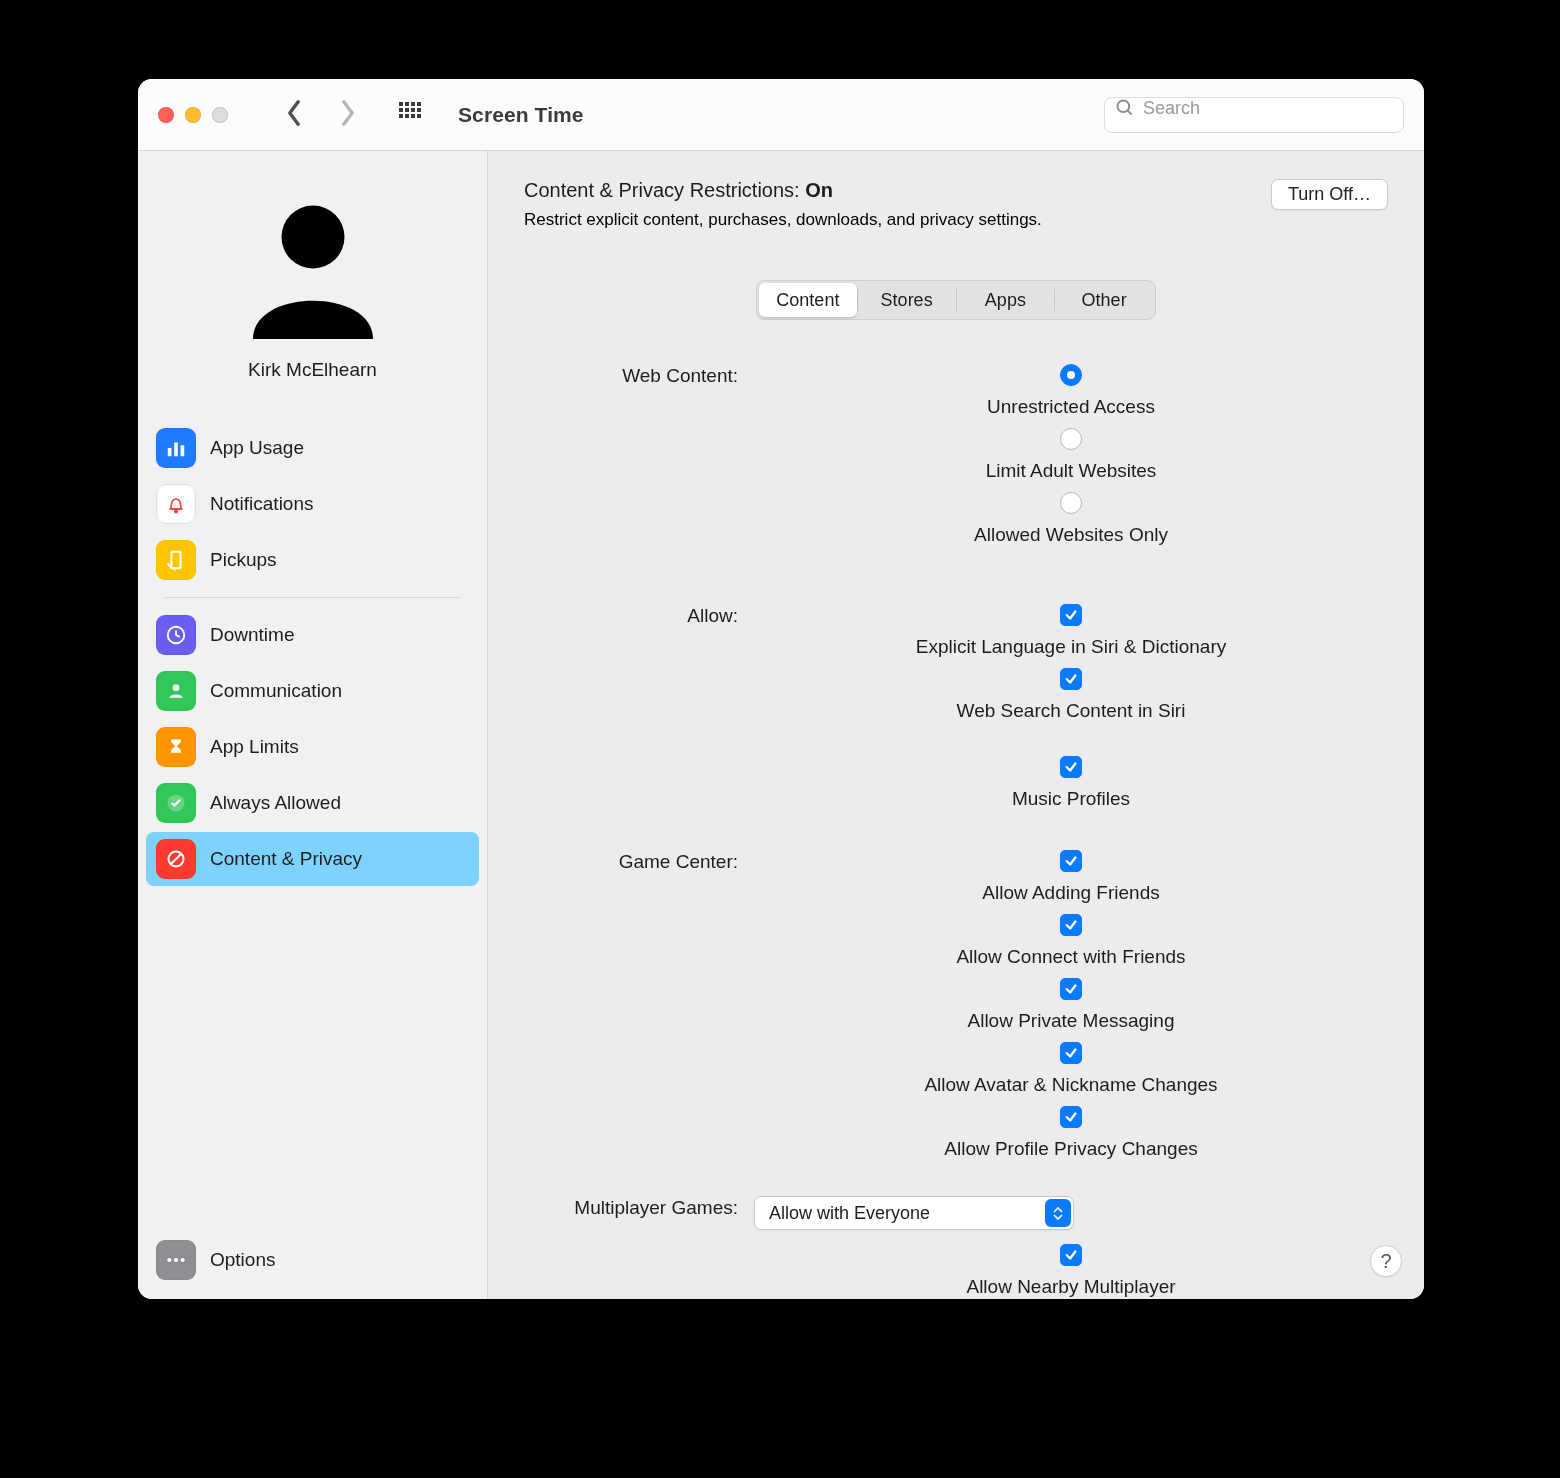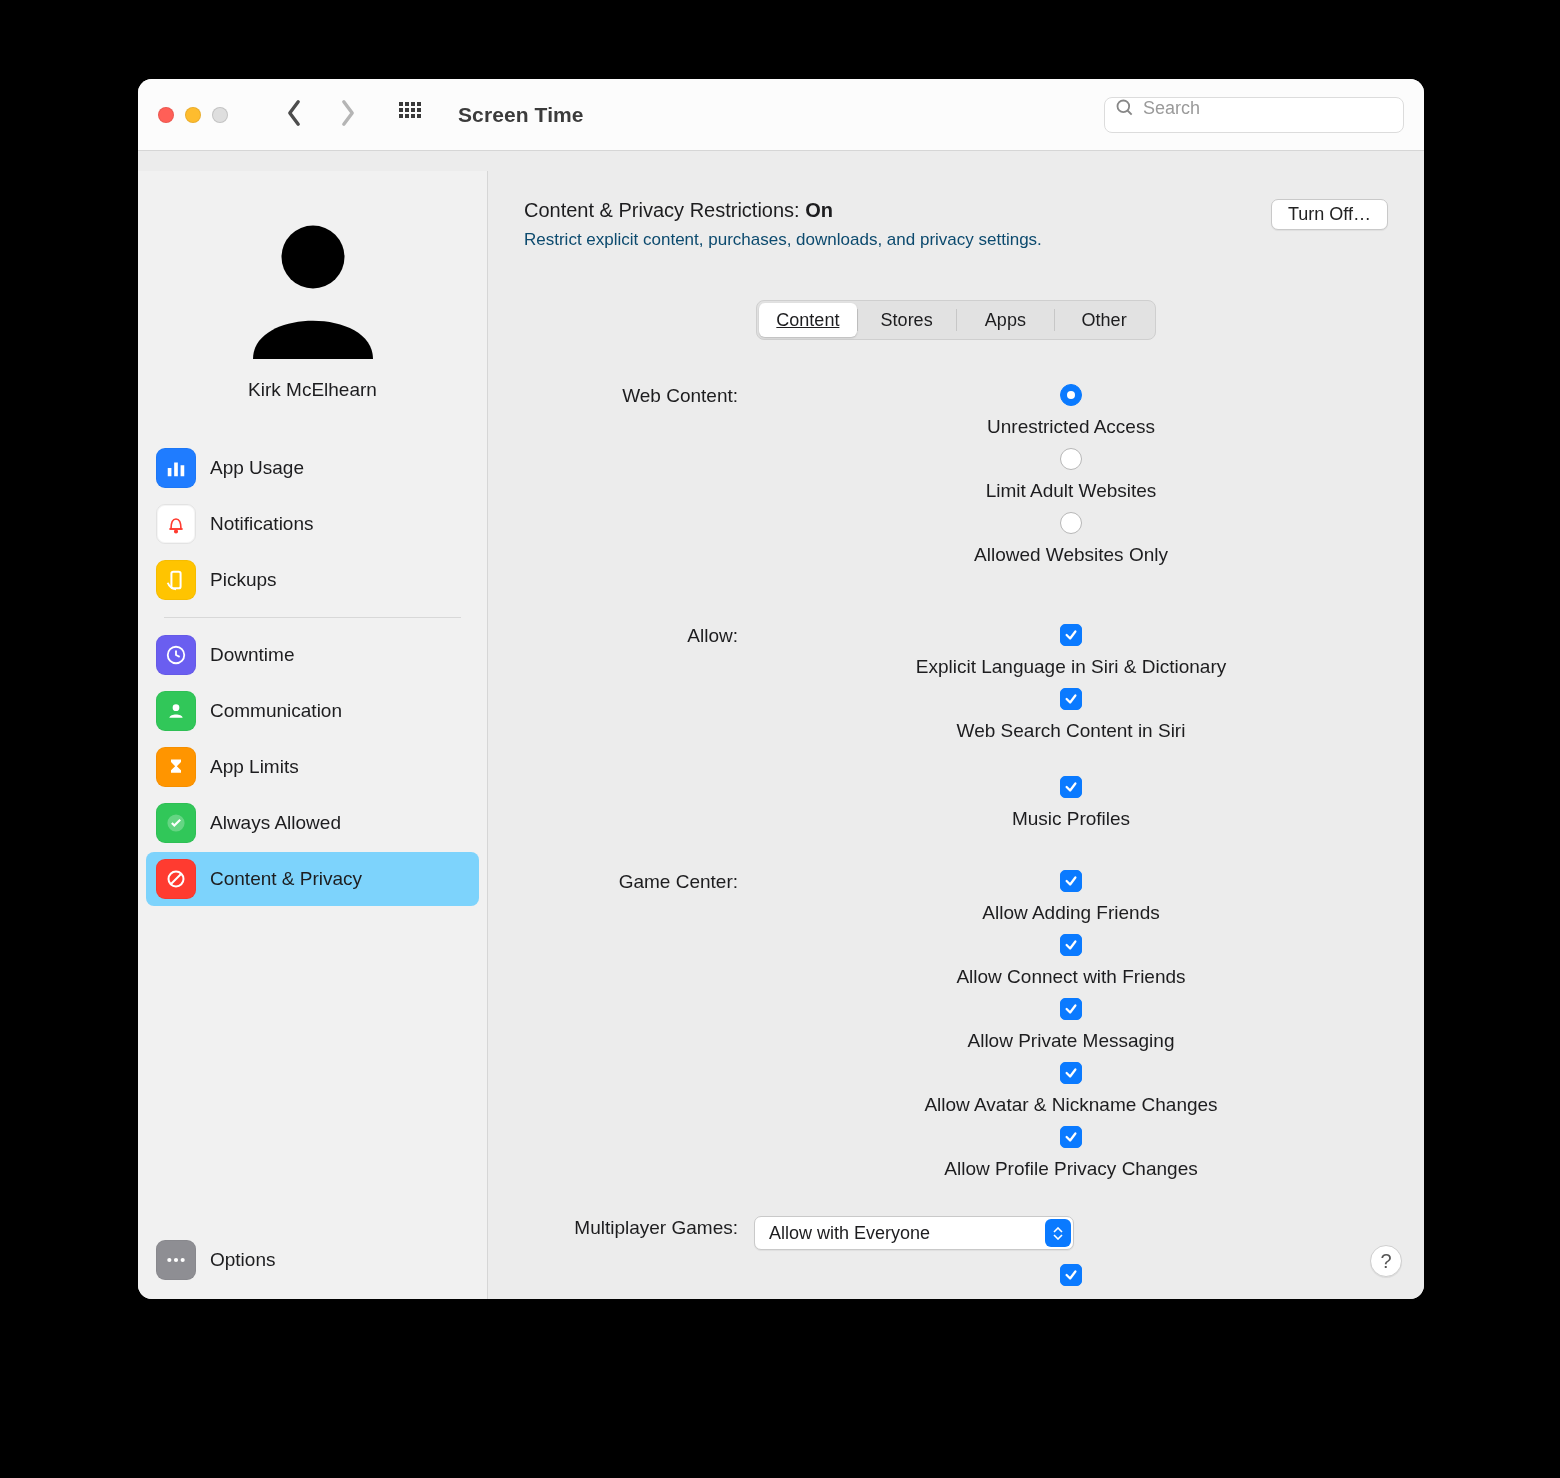--- a/index.html
+++ b/index.html
@@ -24,21 +24,20 @@
     left: 138px;
     top: 79px;
     width: 1286px;
     height: 1220px;
     background: #ececec;
     border-radius: 14px;
     overflow: hidden;
     box-shadow: 0 30px 60px rgba(0,0,0,.5);
     display: flex;
     flex-direction: column;
-    gap: 20px;
   }
   
   .toolbar {
     height: 72px;
     background: #fcfcfc;
     border-bottom: 1px solid #d6d6d6;
     display: flex;
     align-items: center;
     padding: 0 20px;
     gap: 18px;
@@ -151,21 +150,21 @@
   }
   .header-text { flex: 1; }
   .header-title {
     font-size: 20px;
     color: #1d1d1f;
   }
   .header-title b { font-weight: 700; }
   .header-sub {
     margin-top: 8px;
     font-size: 17px;
-    color: #0c4a6e;
+    color: #000000;
   }
   .turnoff-btn {
     background: #fff;
     border: 1px solid #c9c9c9;
     border-radius: 7px;
     padding: 4px 16px;
     font-size: 18px;
     color: #222;
     box-shadow: 0 1px 1px rgba(0,0,0,.06);
     white-space: nowrap;
@@ -188,21 +187,20 @@
     align-items: center;
     justify-content: center;
     font-size: 18px;
     color: #1d1d1f;
     border-radius: 6px;
     position: relative;
   }
   .seg-item.active {
     background: #fff;
     box-shadow: 0 1px 2px rgba(0,0,0,.18);
-    text-decoration: underline;
   }
   .seg-sep {
     width: 1px;
     background: #c7c7c7;
     margin: 6px 0;
   }
 
   .form { margin-top: 44px; }
   .row {
     display: flex;

